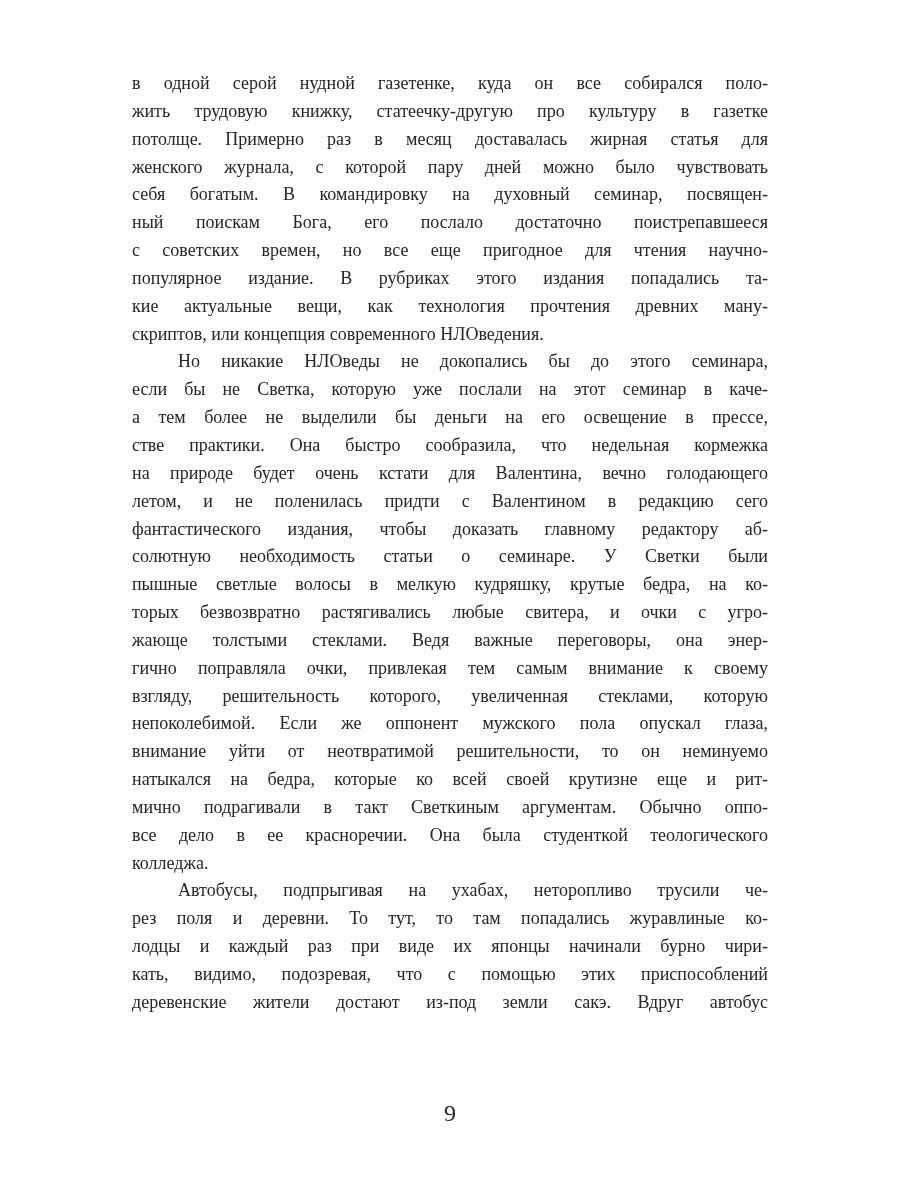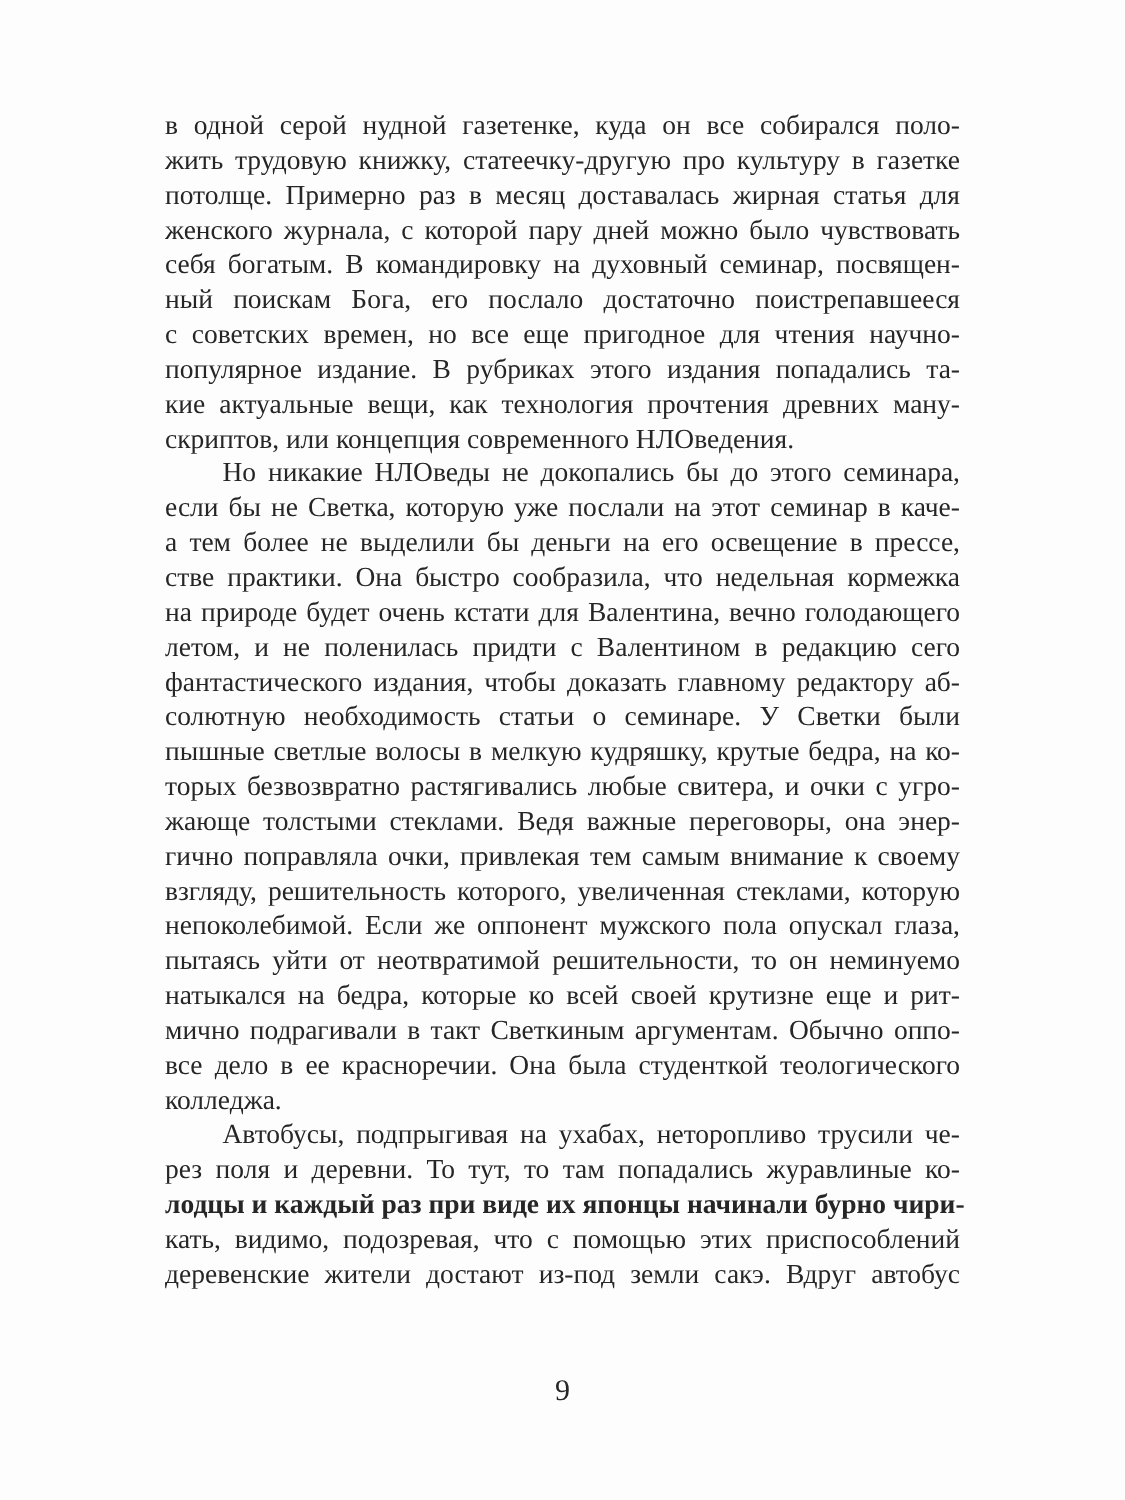--- a/index.html
+++ b/index.html
@@ -2,23 +2,23 @@
 <html><head>
 <meta charset="utf-8">
 <style>
   html, body { margin: 0; padding: 0; background: #ffffff; }
   body { width: 900px; height: 1200px; position: relative; overflow: hidden; }
   .page {
     position: absolute; left: 0; top: 0; width: 900px; height: 1200px;
     background: #fdfdfd;
   }
   .text-block {
-    position: absolute; left: 132px; top: 86px; width: 636px;
+    position: absolute; left: 132px; top: 70px; width: 636px;
     font-family: "Liberation Serif", "DejaVu Serif", serif;
-    font-size: 22px;
+    font-size: 18px;
     color: #262626;
   }
   .line {
     display: block;
     height: 27.85px;
     line-height: 27.85px;
     white-space: nowrap;
     text-align: justify;
     text-align-last: justify;
   }
@@ -58,30 +58,30 @@
       <span class="line" style="word-spacing: 0px;">на природе будет очень кстати для Валентина, вечно голодающего</span>
       <span class="line" style="word-spacing: 0px;">летом, и не поленилась придти с Валентином в редакцию сего</span>
       <span class="line" style="word-spacing: 0px;">фантастического издания, чтобы доказать главному редактору аб-</span>
       <span class="line" style="word-spacing: 0px;">солютную необходимость статьи о семинаре. У Светки были</span>
       <span class="line" style="letter-spacing: -0.00794057px;">пышные светлые волосы в мелкую кудряшку, крутые бедра, на ко-</span>
       <span class="line" style="word-spacing: 0px;">торых безвозвратно растягивались любые свитера, и очки с угро-</span>
       <span class="line" style="word-spacing: 0px;">жающе толстыми стеклами. Ведя важные переговоры, она энер-</span>
       <span class="line" style="word-spacing: 0px;">гично поправляла очки, привлекая тем самым внимание к своему</span>
       <span class="line" style="word-spacing: 0px;">взгляду, решительность которого, увеличенная стеклами, которую</span>
       <span class="line" style="word-spacing: 0px;">непоколебимой. Если же оппонент мужского пола опускал глаза,</span>
-      <span class="line" style="word-spacing: 0px;">пытаясь уйти от неотвратимой решительности, то он неминуемо</span>
+      <span class="line" style="word-spacing: 0px;">внимание уйти от неотвратимой решительности, то он неминуемо</span>
       <span class="line" style="word-spacing: 0px;">натыкался на бедра, которые ко всей своей крутизне еще и рит-</span>
       <span class="line" style="word-spacing: 0px;">мично подрагивали в такт Светкиным аргументам. Обычно оппо-</span>
       <span class="line" style="word-spacing: 0px;">все дело в ее красноречии. Она была студенткой теологического</span>
       <span class="line last">колледжа.</span>
     </div>
 
     <div>
       <span class="line indent" style="word-spacing: 0px;">Автобусы, подпрыгивая на ухабах, неторопливо трусили че-</span>
       <span class="line" style="word-spacing: 0px;">рез поля и деревни. То тут, то там попадались журавлиные ко-</span>
-      <span class="line" style="word-spacing: 0px; font-weight: bold;">лодцы и каждый раз при виде их японцы начинали бурно чири-</span>
+      <span class="line" style="word-spacing: 0px;">лодцы и каждый раз при виде их японцы начинали бурно чири-</span>
       <span class="line" style="word-spacing: 0px;">кать, видимо, подозревая, что с помощью этих приспособлений</span>
       <span class="line" style="word-spacing: 0px;">деревенские жители достают из-под земли сакэ. Вдруг автобус</span>
     </div>
   </div>
 
   <div class="page-number">9</div>
 </div>
 
 </body></html>

